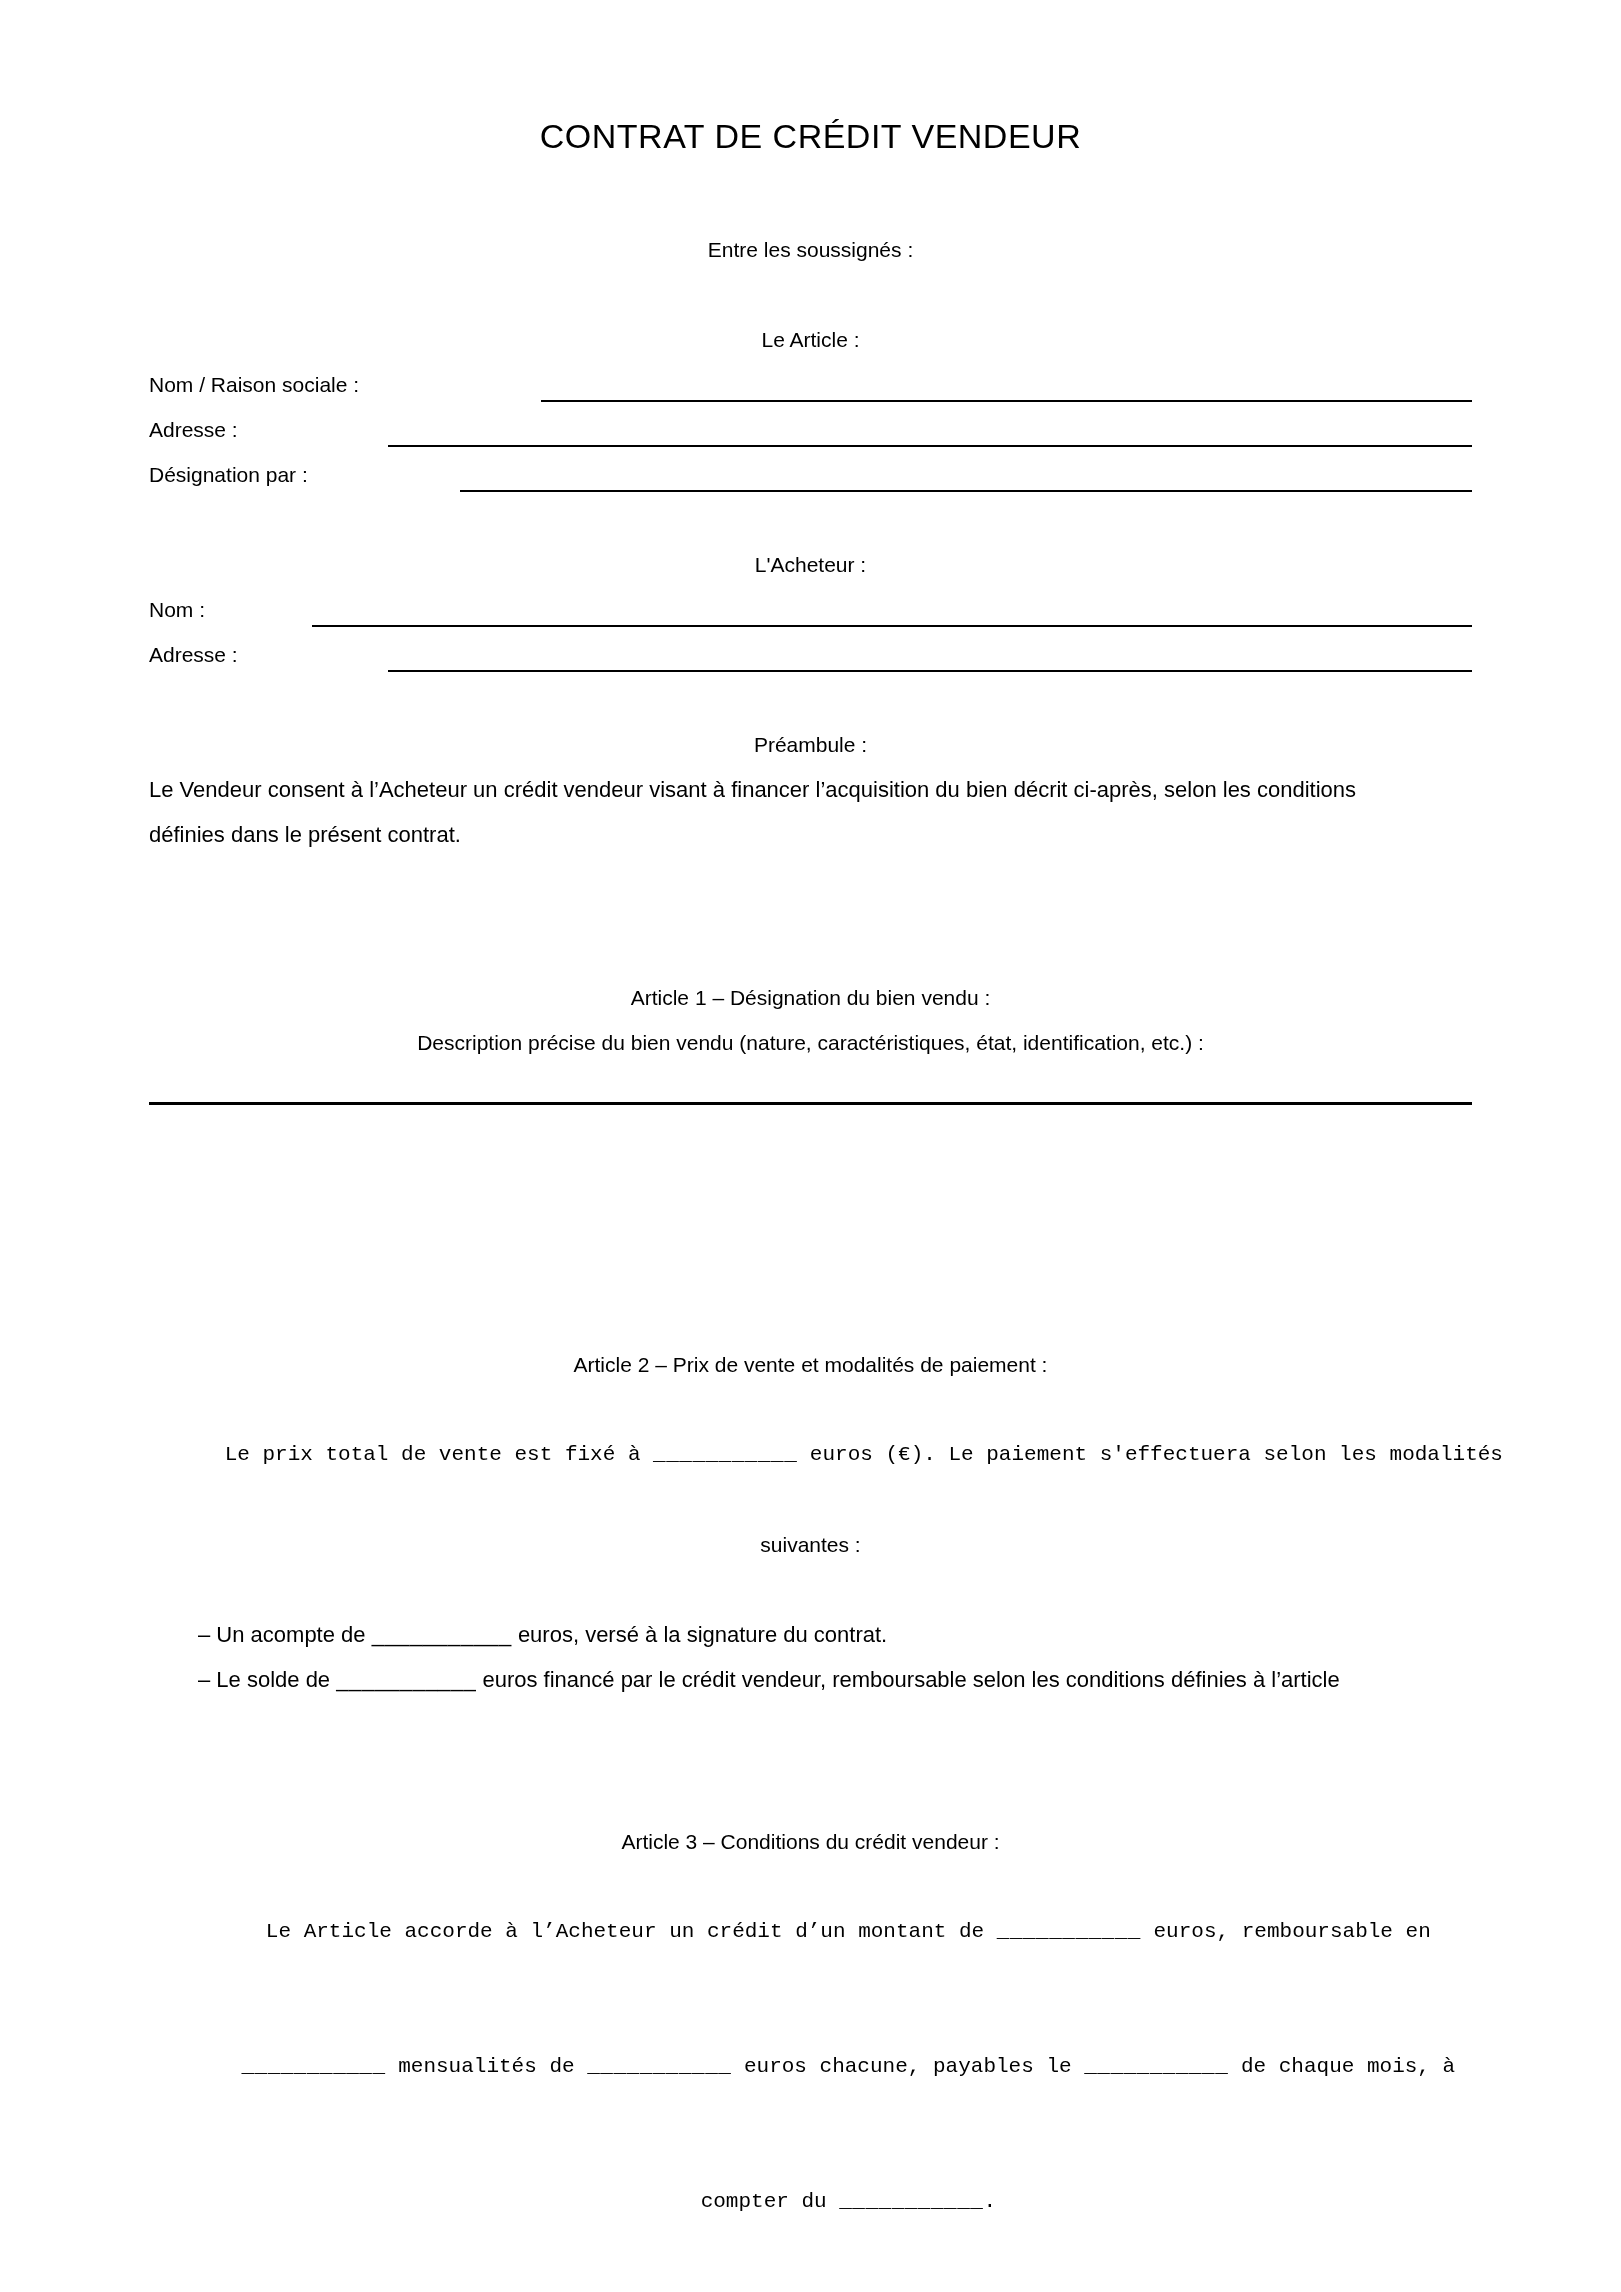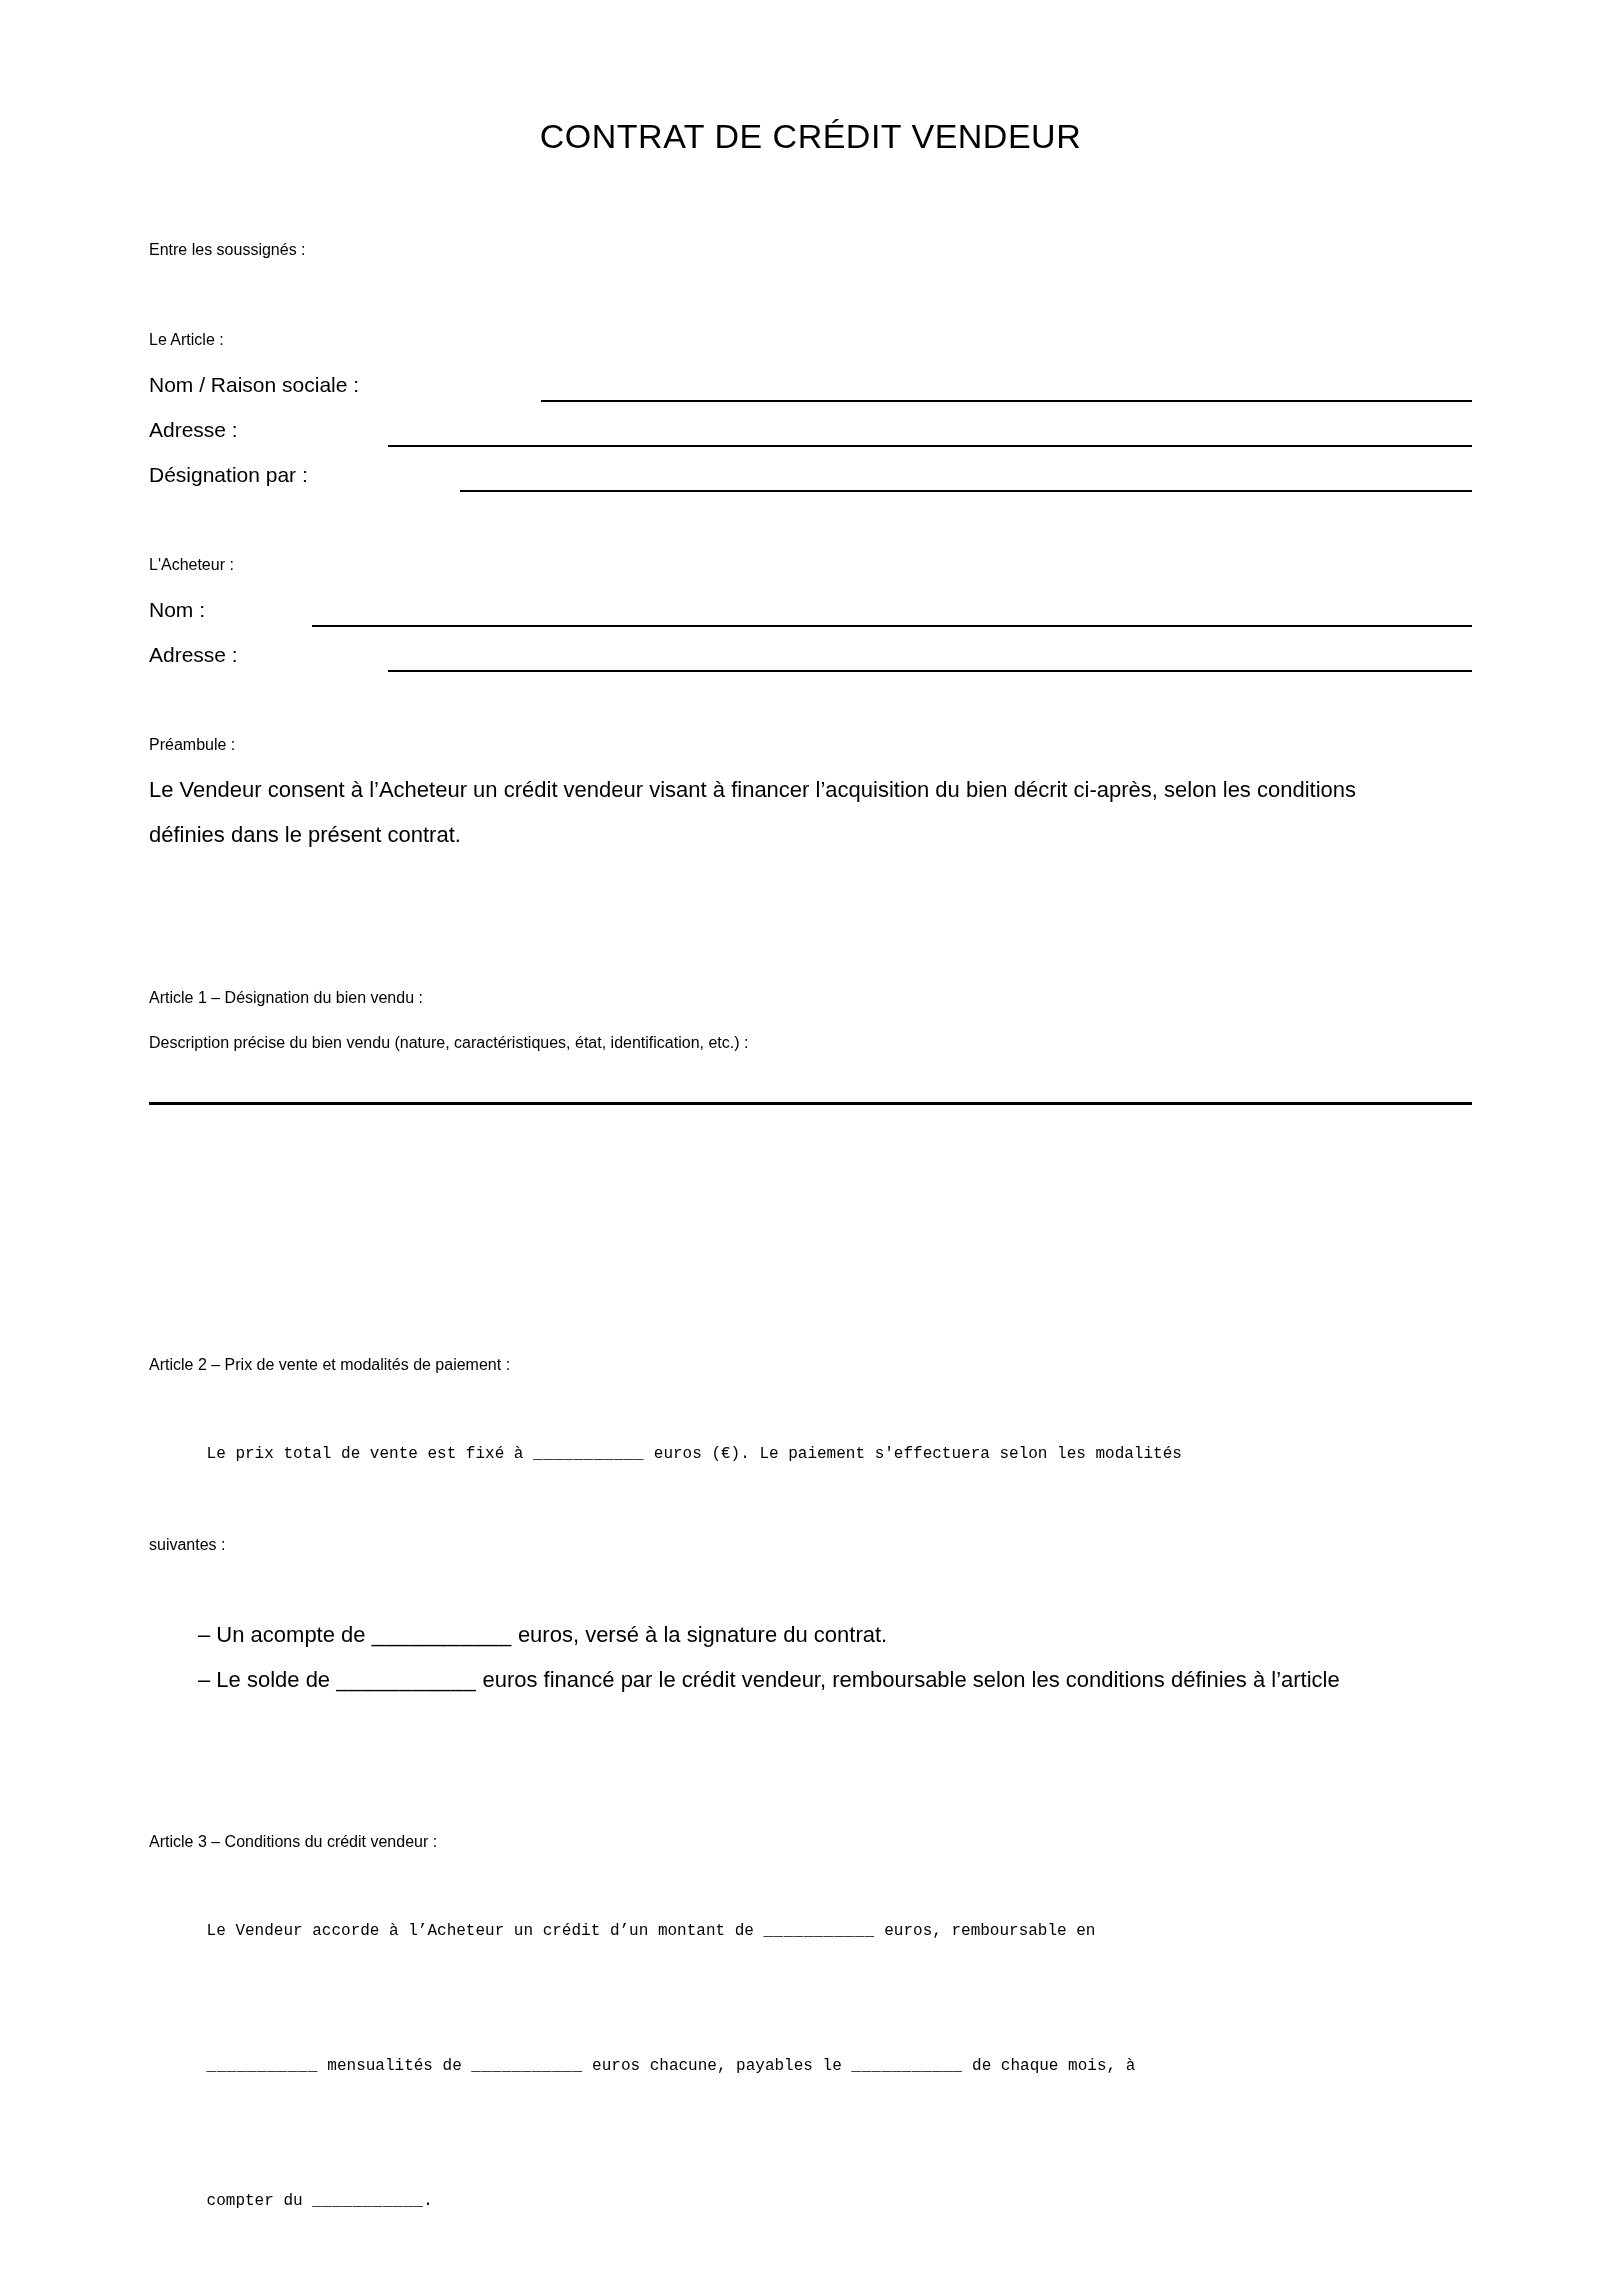--- a/index.html
+++ b/index.html
@@ -31,23 +31,24 @@
     font-weight: 400;
     line-height: 1.2;
   }
   .body-area {
     position: absolute;
     left: 149px;
     top: 227px;
     width: 1323px;
   }
   .line-txt {
-    font-size: 16px;
+    font-size: 21px;
     line-height: 45px;
     white-space: pre;
+    text-align: center;
   }
   .para {
     font-size: 22px;
     line-height: 45px;
   }
   .spacer-sm { height: 45px; }
   .spacer-lg { height: 90px; }
   .spacer-xl { height: 118px; }
   .spacer-xxl { height: 186px; }
 
@@ -175,21 +176,21 @@
         <span>– Le solde de </span><span class="blank">___________</span><span> euros financé par le crédit vendeur, remboursable selon les conditions définies à l’article</span>
       </li>
     </ul>
 
     <div class="spacer-lg"></div>
     <div style="height:27.4px"></div>
 
     <div class="line-txt">Article 3 – Conditions du crédit vendeur :</div>
 
     <div class="line-txt nowrap-overflow">
-      <span>Le Vendeur accorde à l’Acheteur un crédit d’un montant de </span><span class="blank">___________</span><span> euros, remboursable en</span>
+      <span>Le Article accorde à l’Acheteur un crédit d’un montant de </span><span class="blank">___________</span><span> euros, remboursable en</span>
     </div>
 
     <div class="line-txt nowrap-overflow">
       <span class="blank">___________</span><span> mensualités de </span><span class="blank">___________</span><span> euros chacune, payables le </span><span class="blank">___________</span><span> de chaque mois, à</span>
     </div>
 
     <div class="line-txt nowrap-overflow">
       <span>compter du </span><span class="blank">___________</span><span>.</span>
     </div>
 

